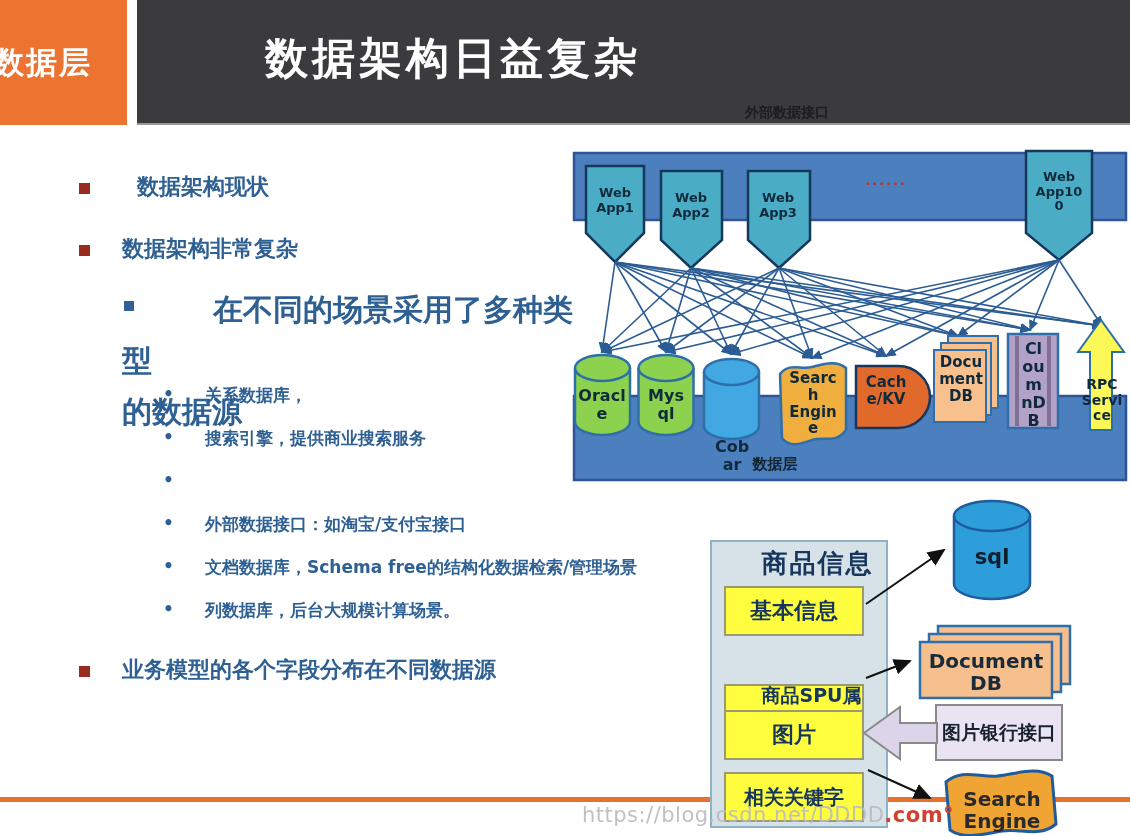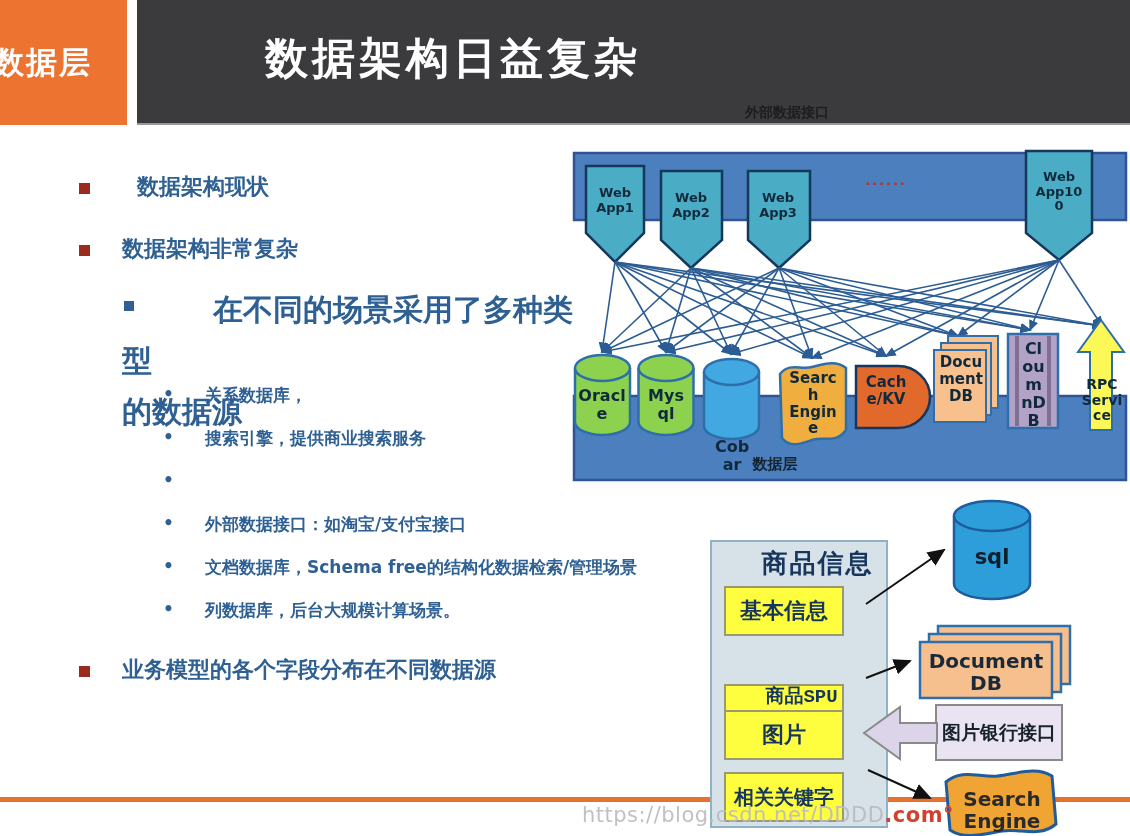--- a/index.html
+++ b/index.html
@@ -23,23 +23,23 @@
   .detail{position:absolute;left:163px;display:flex;color:#2F6093;font-size:17px;font-weight:bold;z-index:2;}
   .detail .dot{width:42px;font-size:17px;}
   .detail .txt{white-space:pre-wrap;}
   
   .lbl{position:absolute;text-align:center;font-weight:bold;color:#102A3C;line-height:1.12;
        overflow-wrap:break-word;z-index:4;}
   svg.dg{position:absolute;z-index:3;}
   .dots-lbl{color:#C92A1D !important;letter-spacing:2px;}
   .goods-box{position:absolute;left:710px;top:540px;width:178px;height:288px;background:#D7E2E8;
              border:2px solid #8FB2C6;box-sizing:border-box;z-index:2;}
-  .yellow-box{position:absolute;left:724px;width:120px;height:50px;background:#FEFE3E;border:2px solid #9a9a72;
+  .yellow-box{position:absolute;left:724px;width:140px;height:50px;background:#FEFE3E;border:2px solid #9a9a72;
               box-sizing:border-box;display:flex;align-items:center;justify-content:center;
-              color:#17365D;font-weight:bold;z-index:3;text-align:center;font-family:Liberation Mono, monospace;}
+              color:#17365D;font-weight:bold;z-index:3;text-align:center;}
   .imgbank-box{position:absolute;left:935px;top:704px;width:128px;height:57px;background:#EAE4F2;
                border:2px solid #8a8a8a;box-sizing:border-box;display:flex;align-items:center;justify-content:center;
                color:#18222c;font-size:19px;font-weight:bold;z-index:3;}
   .orange-line{position:absolute;left:0;top:797px;width:1130px;height:5px;background:#E8722C;z-index:1;}
   .watermark{position:absolute;left:582px;top:803px;font-size:21px;color:rgba(185,185,192,0.9);
              z-index:9;letter-spacing:0.5px;white-space:nowrap;}
   .watermark .wm-red{color:#D3412E;font-weight:bold;}
 </style>
 </head>
 <body>

